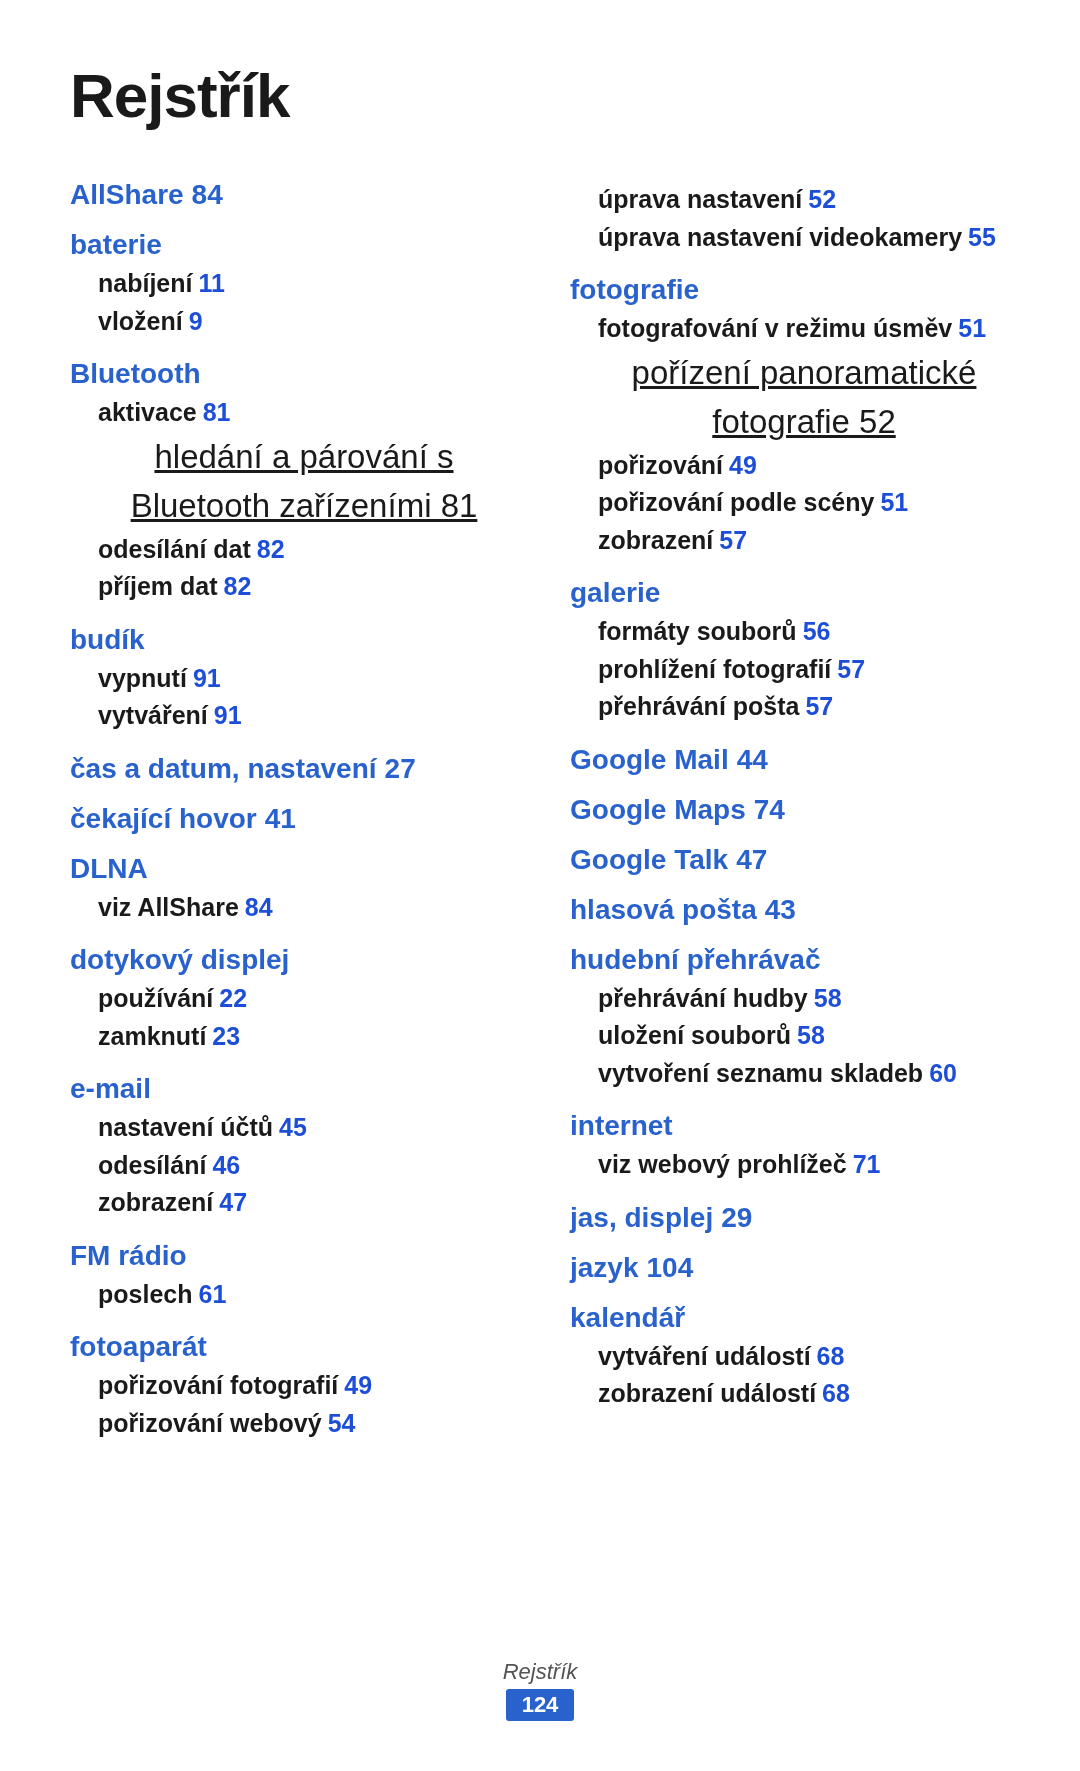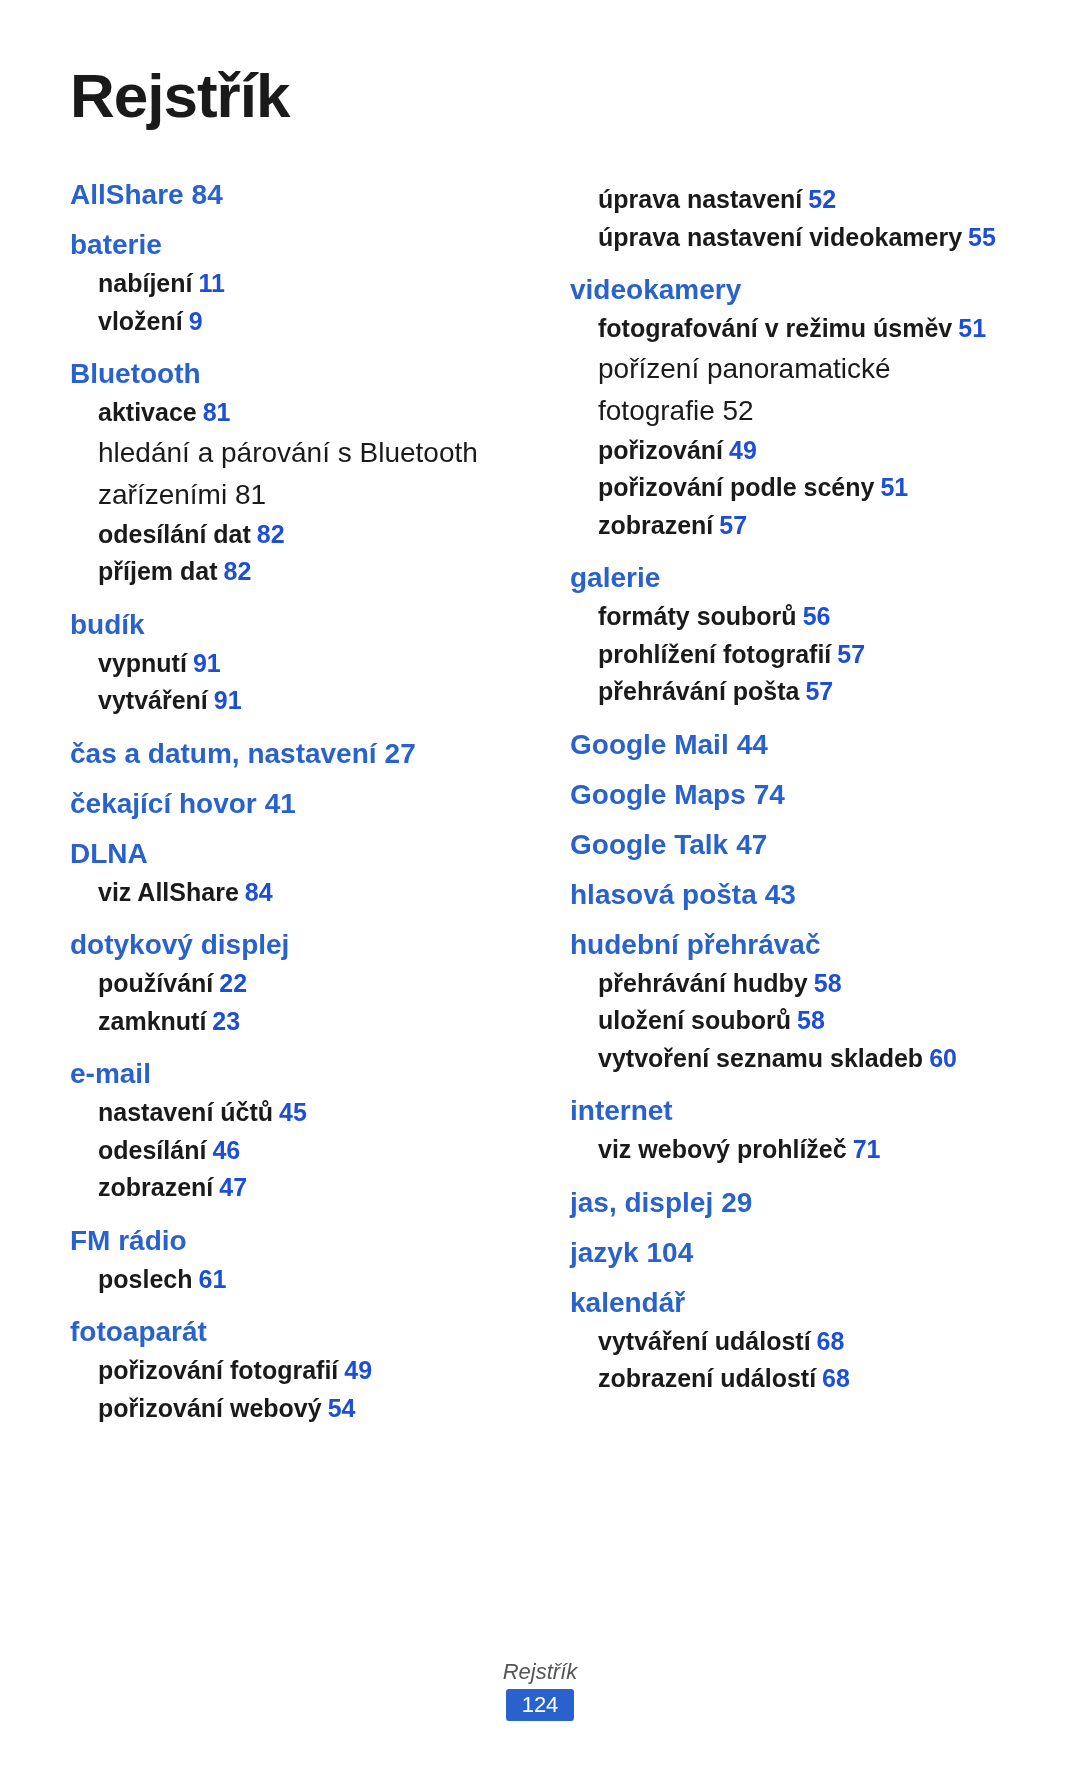--- a/index.html
+++ b/index.html
@@ -15,20 +15,21 @@
       font-size: 62px;
       font-weight: 900;
       color: #1a1a1a;
       margin-bottom: 48px;
       letter-spacing: -1px;
     }
     .columns {
       display: flex;
       gap: 60px;
       align-items: flex-start;
+      text-align: center;
     }
     .col {
       flex: 1;
       min-width: 0;
     }
     .entry {
       margin-bottom: 18px;
     }
     .entry-header {
       font-size: 28px;
@@ -55,43 +56,44 @@
       line-height: 1.5;
       display: flex;
       align-items: baseline;
       gap: 6px;
     }
     .sub-entry .page-num {
       color: #1d4ed8;
       font-size: 25px;
     }
     .sub-entry-multiline {
-      font-size: 28px;
+      font-size: 33px;
       font-weight: 400;
       color: #1a1a1a;
       line-height: 1.5;
+      text-decoration: underline;
     }
     .footer {
       position: absolute;
       bottom: 50px;
       left: 0; right: 0;
       text-align: center;
     }
     .footer-label {
       font-size: 22px;
       font-style: italic;
       color: #555;
       margin-bottom: 4px;
     }
     .footer-page {
       display: inline-block;
       background: #2962cc;
       color: #fff;
       font-size: 22px;
-      font-weight: 400;
+      font-weight: 700;
       padding: 3px 16px;
       border-radius: 3px;
     }
   </style>
 </head>
 <body>
 
 <h1>Rejstřík</h1>
 
 <div class="columns">
@@ -218,21 +220,21 @@
             <span>úprava nastavení</span>
             <span class="page-num">52</span>
           </div>
           <div class="sub-entry">
             <span>úprava nastavení videokamery</span>
             <span class="page-num">55</span>
           </div>
         </div>
       </div>
       <div class="entry">
-        <div class="entry-header">videokamery</div>
+        <div class="entry-header">fotografie</div>
         <div class="sub-entries">
           <div class="sub-entry">
             <span>fotografování v režimu úsměv</span>
             <span class="page-num">51</span>
           </div>
           <div class="sub-entry-multiline">pořízení panoramatické fotografie   52</div>
           <div class="sub-entry">
             <span>pořizování</span>
             <span class="page-num">49</span>
           </div>

